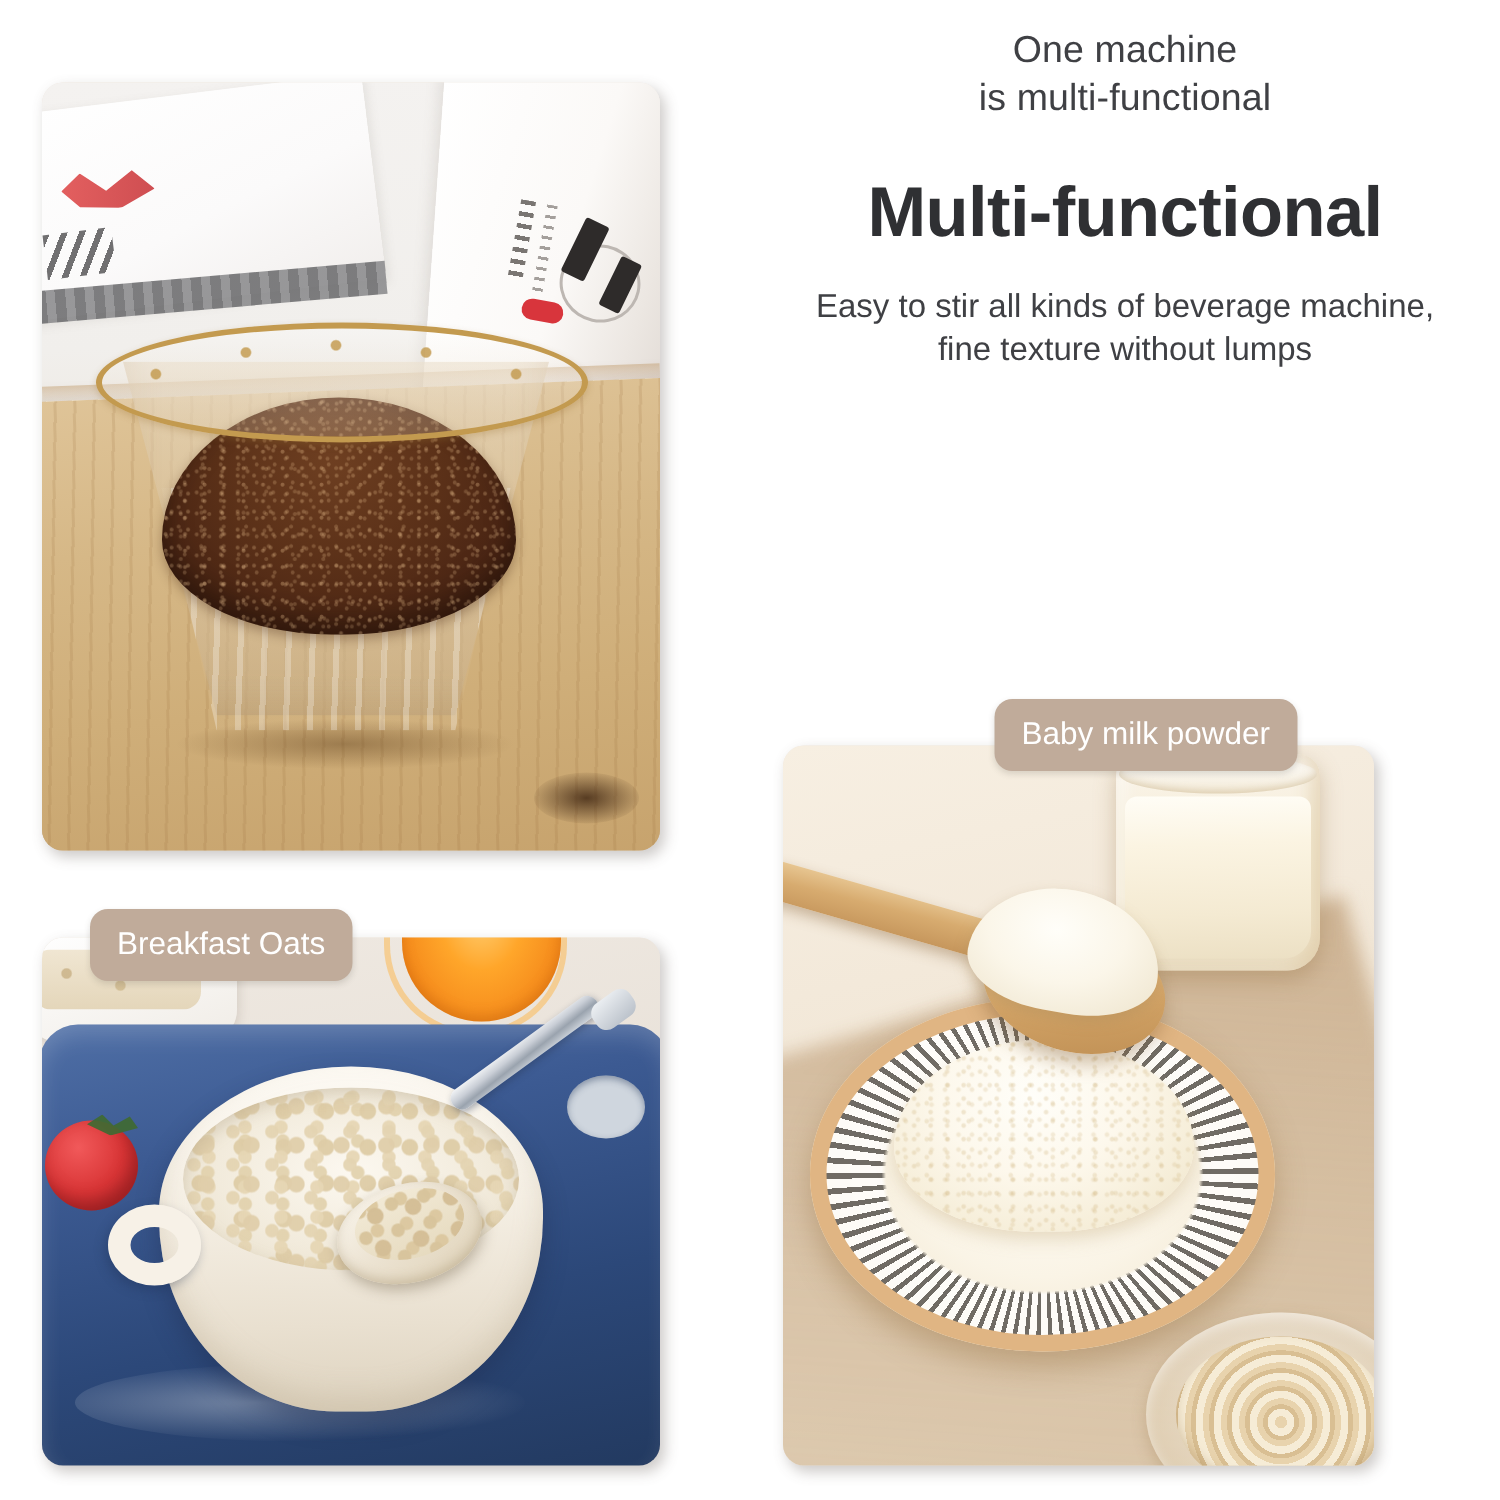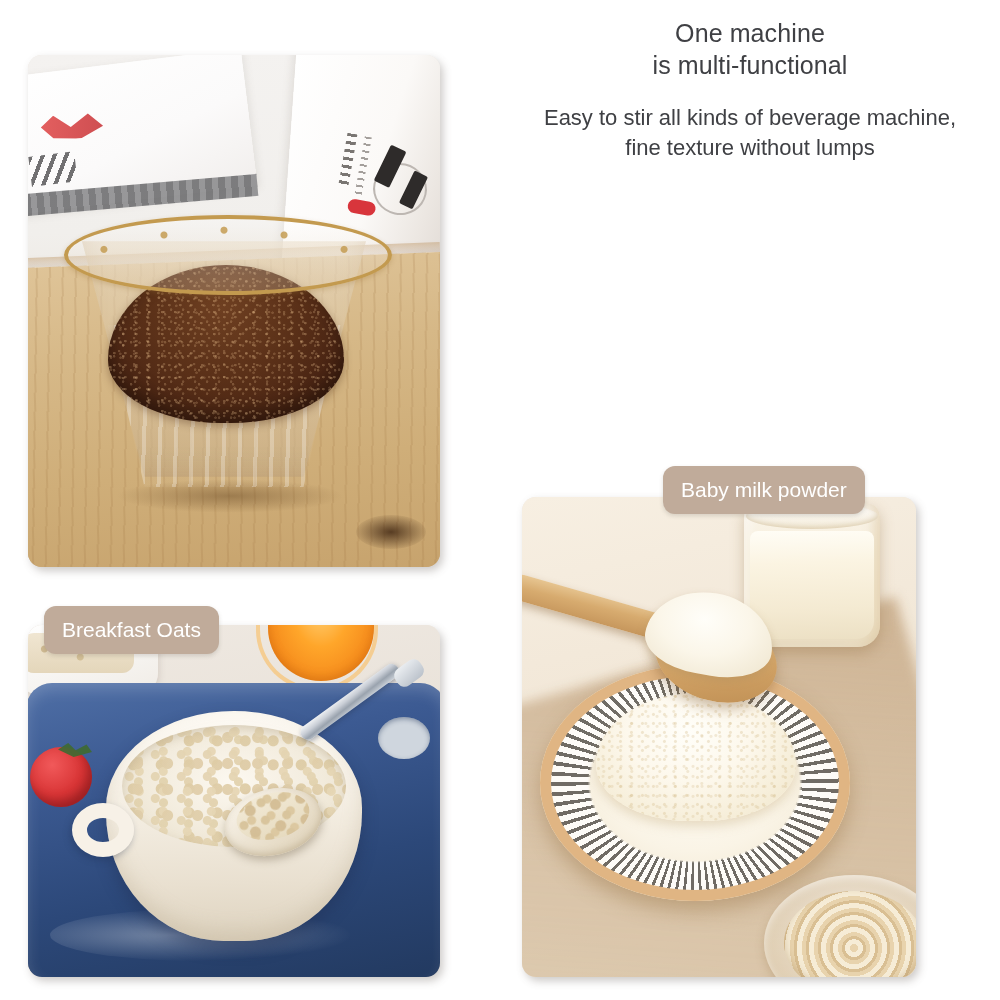--- a/index.html
+++ b/index.html
@@ -466,20 +466,21 @@
   }
 </style>
 </head>
 <body>
 
 <div class="stage">
 
   <div class="copy-block">
     <div class="eyebrow">One machine
 is multi-functional</div>
+    <div class="headline">Multi-functional</div>
     <div class="subcopy">Easy to stir all kinds of beverage machine,
 fine texture without lumps</div>
   </div>
 
   <div class="photo" id="panel-coffee">
     <div class="scene">
       <div class="coffee-bg"></div>
 
       <div class="white-box">
         <div class="box-text-cn"></div>
@@ -533,21 +534,21 @@
       <div class="oat-bowl">
         <div class="oat-surface"></div>
         <div class="spoon-bowl"></div>
         <div class="spoon-oats"></div>
         <div class="spoon-handle"></div>
         <div class="spoon-handle-tip"></div>
       </div>
       <div class="oat-bowl-handle"></div>
     </div>
   </div>
-  <div class="badge" style="left: 44px; top: 606px;">Breakfast Oats</div>
+  <div class="badge" style="left: 60px; top: 606px;">Breakfast Oats</div>
 
   <div class="photo" id="panel-milk">
     <div class="scene">
       <div class="milk-bg"></div>
       <div class="milk-table-shadow"></div>
 
       <div class="milk-glass">
         <div class="milk-glass-milk"></div>
         <div class="milk-glass-rim"></div>
       </div>

